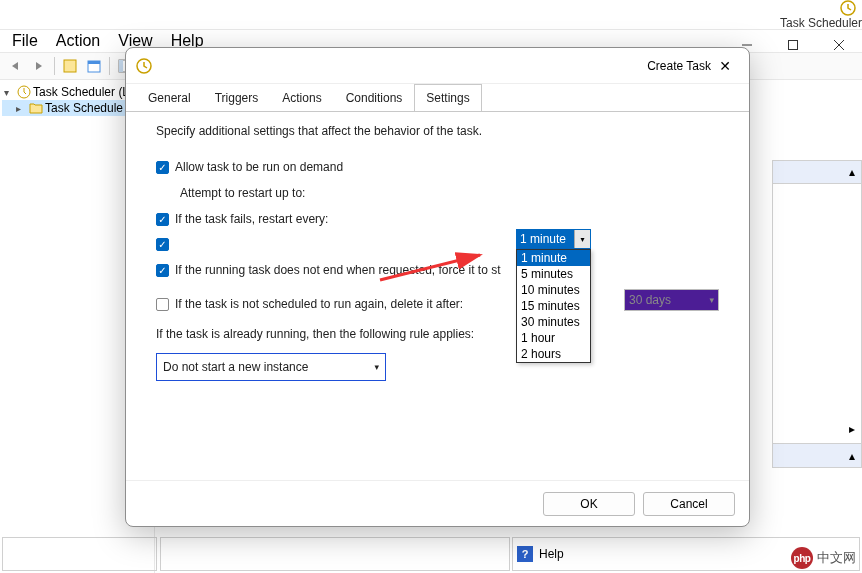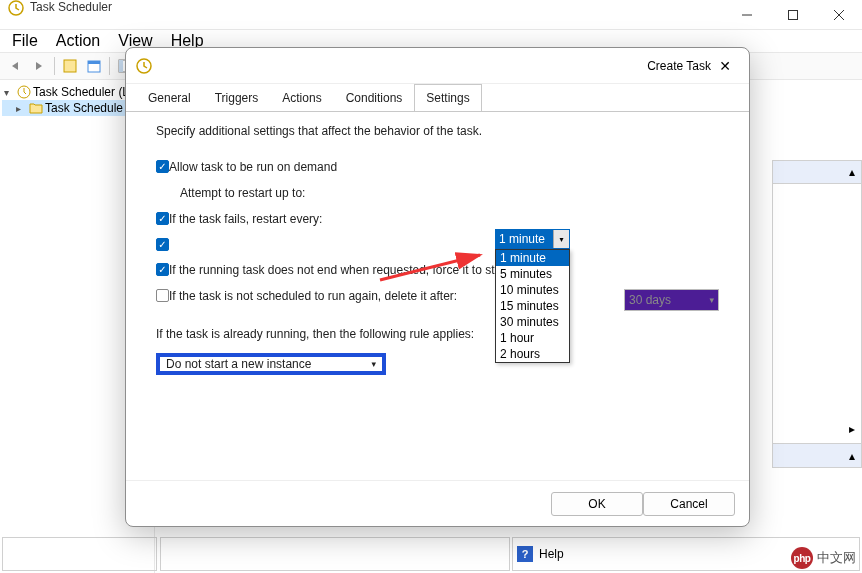--- a/index.html
+++ b/index.html
@@ -1,19 +1,19 @@
 <!DOCTYPE html>
 <html><head>
 <meta charset="utf-8">
 <style>
 * { box-sizing: border-box; margin: 0; padding: 0; font-family: "Segoe UI", Tahoma, sans-serif; }
 body { background: #fff; width: 862px; height: 573px; overflow: hidden; position: relative; font-size: 12px; }
 
 
-.titlebar { height: 30px; display: flex; align-items: flex-start; padding-left: 8px; border-bottom: 1px solid #e8e8e8; }
+.titlebar { height: 30px; display: flex; align-items: flex-end; padding-left: 8px; border-bottom: 1px solid #e8e8e8; flex-direction: column; }
 .titlebar-icon { width: 16px; height: 16px; margin-right: 6px; }
 .titlebar-text { flex: 1; font-size: 12px; color: #333; }
 .win-controls { display: flex; }
 .win-btn { width: 46px; height: 30px; display: flex; align-items: center; justify-content: center; color: #333; }
 
 .menubar { height: 22px; display: flex; align-items: center; padding: 0 4px; gap: 2px; }
 .menubar span { padding: 2px 8px; font-size: 16px; }
 
 .toolbar { height: 28px; display: flex; align-items: center; padding: 0 4px; gap: 2px; border-top: 1px solid #e8e8e8; border-bottom: 1px solid #e8e8e8; background: #fafafa; }
 .tb-btn { width: 22px; height: 22px; display: flex; align-items: center; justify-content: center; border-radius: 2px; }
@@ -49,35 +49,35 @@
 .dlg-title-text { flex: 1; font-size: 12px; text-align: right; }
 .dlg-close { width: 28px; height: 28px; display: flex; align-items: center; justify-content: center; font-size: 14px; }
 
 .tab-row { display: flex; padding-left: 10px; }
 .tab { padding: 6px 11px; font-size: 12px; color: #222; border: 1px solid transparent; }
 .tab.active { border: 1px solid #c8c8c8; border-bottom-color: #fff; background: #fff; }
 .tab-line { height: 1px; background: #c8c8c8; margin-top: -1px; }
 
 .dlg-body { flex: 1; padding: 8px 30px; font-size: 12px; color: #222; }
 .desc { margin: 4px 0 22px 0; }
-.row { display: flex; align-items: flex-start; margin: 12px 0; gap: 0; }
+.row { display: flex; align-items: flex-end; margin: 12px 0; gap: 6px; }
 .chk { width: 13px; height: 13px; border: 1px solid #888; border-radius: 2px; display: flex; align-items: center; justify-content: center; background: #fff; flex-shrink: 0; }
 .chk.checked { background: #0067c0; border-color: #0067c0; }
 .chk.checked::after { content: "✓"; color: #fff; font-size: 10px; line-height: 1; }
 .indent { margin-left: 24px; }
 .combo { border: 1px solid #bbb; height: 22px; width: 95px; display: flex; align-items: center; padding: 0 4px; font-size: 12px; background: #4c1d95; color: #888; }
 .combo .caret { margin-left: auto; font-size: 9px; color: #888; }
-.combo-rule { border: 4px solid #1d4ed8; height: 22px; width: 230px; display: flex; align-items: center; padding: 0 6px; font-size: 12px; }
+.combo-rule { border: 1px solid #1d4ed8; height: 28px; width: 230px; display: flex; align-items: center; padding: 0 6px; font-size: 12px; }
 .combo-rule .caret { margin-left: auto; font-size: 9px; }
 
-.dlg-footer { height: 46px; display: flex; align-items: center; justify-content: flex-end; padding: 0 14px; border-top: 1px solid #eee; }
+.dlg-footer { height: 46px; display: flex; align-items: center; justify-content: flex-end; padding: 0 14px; gap: 8px; border-top: 1px solid #eee; }
 .btn { width: 92px; height: 24px; border: 1px solid #bbb; border-radius: 3px; background: #fdfdfd; font-size: 12px; display: flex; align-items: center; justify-content: center; }
 
 
-.dd-open { position: absolute; left: 495px; top: 229px; width: 75px; }
+.dd-open { position: absolute; left: 516px; top: 229px; width: 75px; }
 .dd-head { height: 20px; border: 1px solid #0067c0; display: flex; align-items: center; font-size: 12px; }
 .dd-head-text { flex: 1; background: #0067c0; color: #fff; padding: 0 3px; height: 100%; display: flex; align-items: center; }
 .dd-head-caret { width: 16px; display: flex; align-items: center; justify-content: center; font-size: 8px; background: #e8e8e8; height: 100%; border-left: 1px solid #aaa; }
 .dd-list { border: 1px solid #333; background: #fff; box-shadow: 2px 2px 4px rgba(0,0,0,0.2); }
 .dd-item { padding: 1px 4px; font-size: 12px; }
 .dd-item.sel { background: #0067c0; color: #fff; }
 
 
 .arrow { position: absolute; left: 375px; top: 245px; pointer-events: none; }
 

